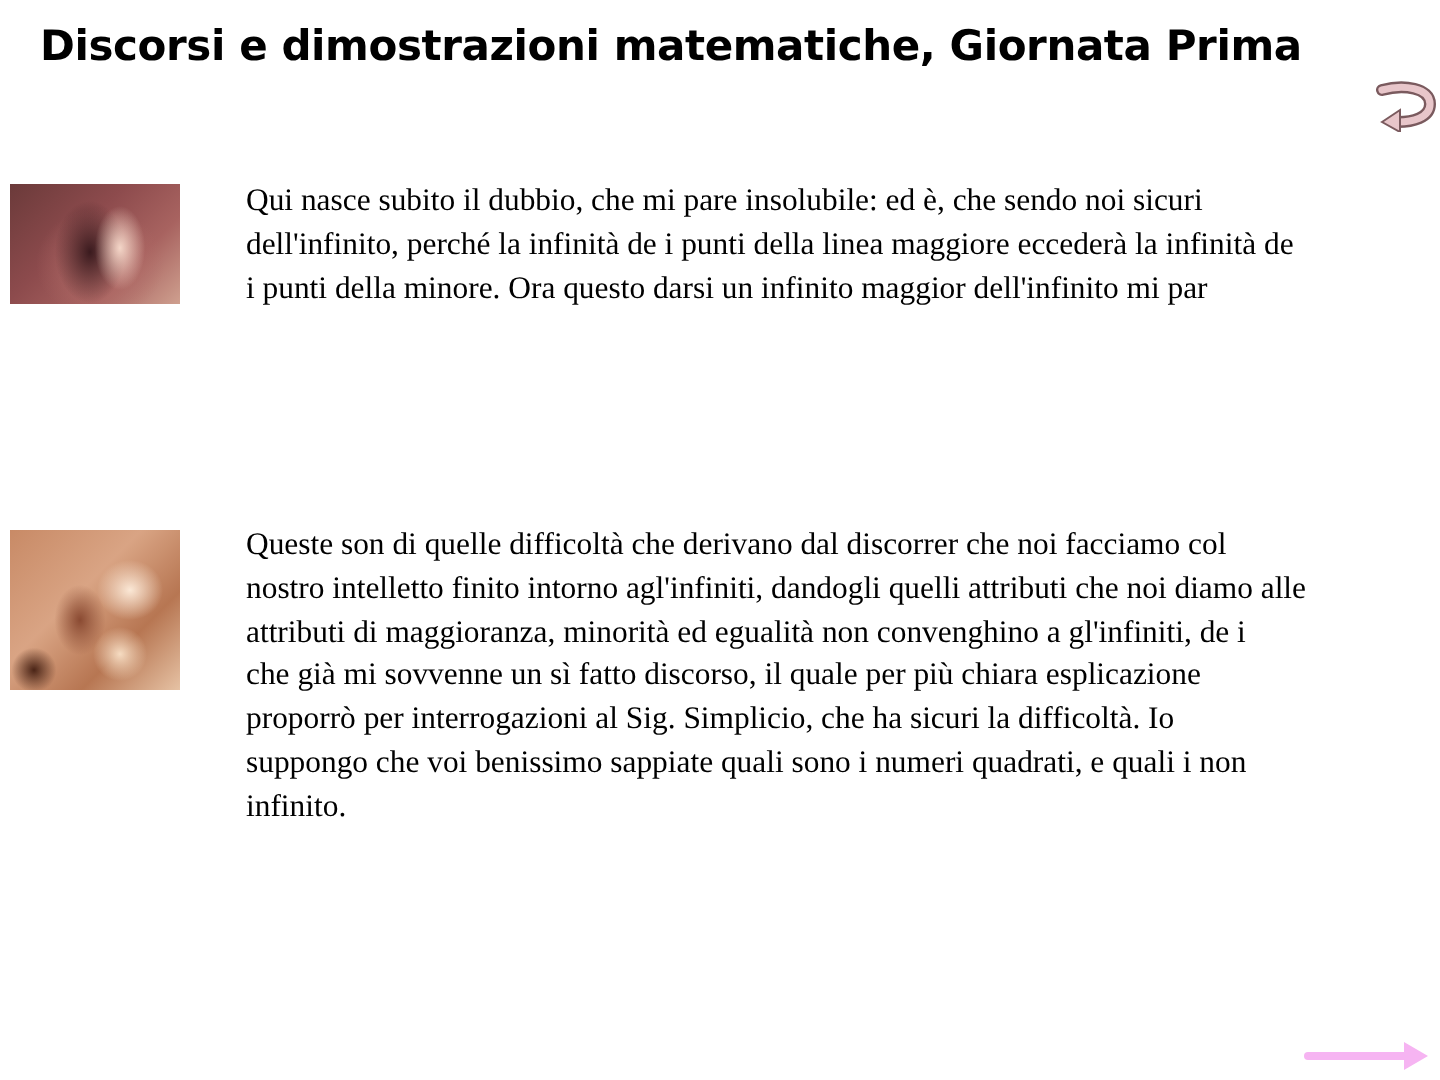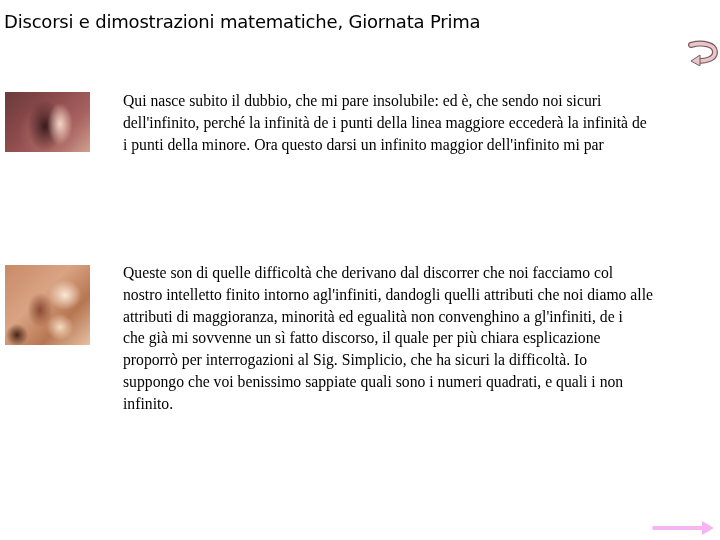--- a/index.html
+++ b/index.html
@@ -3,23 +3,23 @@
   <meta charset="utf-8">
   <style>
     html, body { margin: 0; padding: 0; }
     body {
       width: 720px; height: 540px; overflow: hidden;
       background: #ffffff; position: relative;
       font-family: "Liberation Serif", serif;
       color: #000;
     }
     .title {
-      position: absolute; left: 4px; top: 11px;
+      position: absolute; left: 20px; top: 11px;
       font-family: "DejaVu Sans", sans-serif;
-      font-weight: normal; font-size: 18px; letter-spacing: -0.2px;
+      font-weight: bold; font-size: 21px; letter-spacing: -0.2px;
       white-space: nowrap;
     }
     .return-btn {
       position: absolute; left: 688px; top: 40px; width: 30px; height: 26px;
       cursor: pointer;
     }
     .next-btn {
       position: absolute; left: 650px; top: 520px; width: 66px; height: 16px;
       cursor: pointer;
     }

